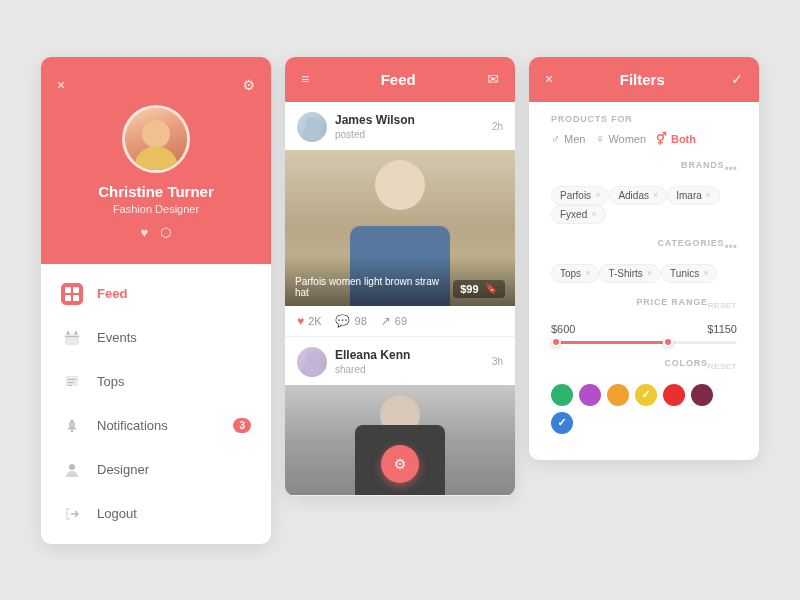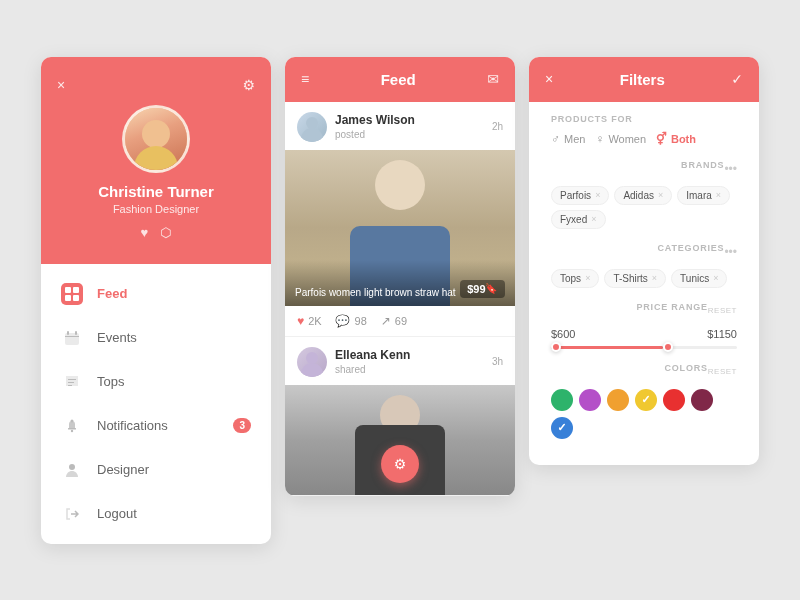--- a/index.html
+++ b/index.html
@@ -296,21 +296,21 @@
     }
     .post-price {
       background: rgba(0,0,0,0.4);
       color: #fff;
       font-size: 11px;
       font-weight: 600;
       padding: 3px 7px;
       border-radius: 4px;
       display: flex;
       align-items: center;
-      gap: 0;
+      gap: 7px;
     }
     .post-stats {
       display: flex;
       align-items: center;
       padding: 8px 12px;
       gap: 14px;
     }
     .stat-item {
       display: flex;
       align-items: center;
@@ -387,21 +387,20 @@
       cursor: pointer;
     }
     .gender-option.active {
       color: #f26d6d;
       font-weight: 600;
     }
     .gender-icon { font-size: 12px; }
     .tags-row {
       display: flex;
       flex-wrap: wrap;
-      gap: 5px;
     }
     .tag {
       display: flex;
       align-items: center;
       gap: 4px;
       background: #f8f8f8;
       border: 1px solid #eee;
       border-radius: 14px;
       padding: 3px 8px;
       font-size: 10px;

